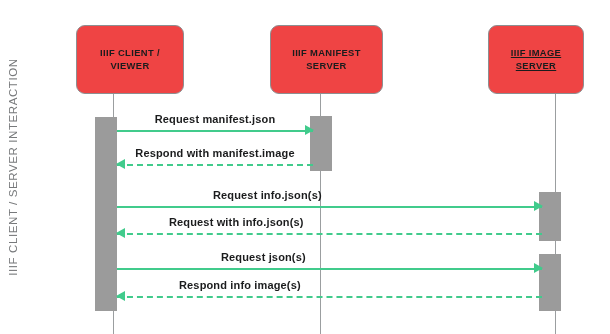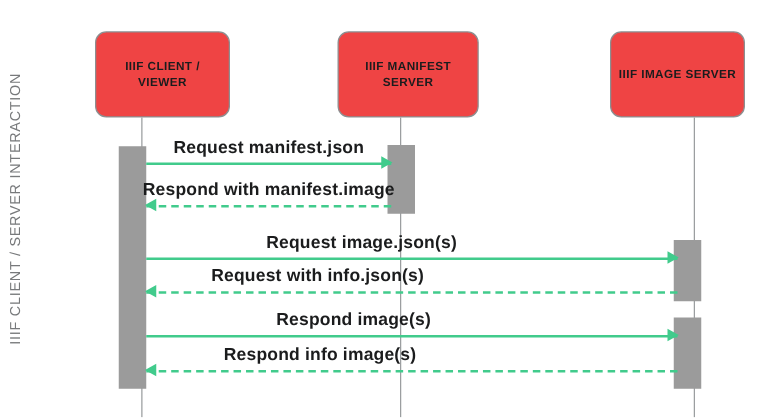--- a/index.html
+++ b/index.html
@@ -95,41 +95,41 @@
     right: -1px;
     border-left: 9px solid #41cb8c;
   }
   .msg-head.left {
     left: -1px;
     border-right: 9px solid #41cb8c;
   }
   .msg-label {
     position: absolute;
     bottom: 5px;
-    font-size: 14px;
+    font-size: 11px;
     font-weight: bold;
     color: #1b1c1d;
     letter-spacing: 0.15px;
     white-space: nowrap;
   }
 </style>
 </head>
 <body>
 
 <div id="diagram-root">
 
   <div class="side-caption">IIIF CLIENT / SERVER INTERACTION</div>
 
   <div class="participant-box" style="left:60px; top:25px; width:108px; height:69px;">IIIF CLIENT / VIEWER</div>
 
   <div class="participant-box" style="left:254px; top:25px; width:113px; height:69px;">
     <span>IIIF MANIFEST<br>SERVER</span>
   </div>
 
-  <div class="participant-box" style="left:472px; top:25px; width:108px; height:69px;">IIIF IMAGE SERVER</div>
+  <div class="participant-box" style="left:472px; top:25px; width:96px; height:69px;text-decoration:underline;">IIIF IMAGE SERVER</div>
 
   <div class="lifeline" style="left:113px; top:94px; height:240px;"></div>
   <div class="lifeline" style="left:320px; top:94px; height:240px;"></div>
   <div class="lifeline" style="left:555px; top:94px; height:240px;"></div>
 
   <div class="activation" style="left:95px; top:117px; width:22px; height:194px;"></div>
   <div class="activation" style="left:310px; top:116px; width:22px; height:55px;"></div>
   <div class="activation" style="left:539px; top:192px; width:22px; height:49px;"></div>
   <div class="activation" style="left:539px; top:254px; width:22px; height:57px;"></div>
 
@@ -141,33 +141,33 @@
 
   <div class="message" style="left:117px; top:164px; width:196px;">
     <div class="msg-line dashed"></div>
     <div class="msg-head left"></div>
     <div class="msg-label" style="left:50%; transform:translateX(-50%);">Respond with manifest.image</div>
   </div>
 
   <div class="message" style="left:117px; top:206px; width:425px;">
     <div class="msg-line"></div>
     <div class="msg-head right"></div>
-    <div class="msg-label" style="left:96px;">Request image.json(s)</div>
+    <div class="msg-label" style="left:96px;">Request info.json(s)</div>
   </div>
 
   <div class="message" style="left:117px; top:233px; width:425px;">
     <div class="msg-line dashed"></div>
     <div class="msg-head left"></div>
     <div class="msg-label" style="left:52px;">Request with info.json(s)</div>
   </div>
 
   <div class="message" style="left:117px; top:268px; width:425px;">
     <div class="msg-line"></div>
     <div class="msg-head right"></div>
-    <div class="msg-label" style="left:104px;">Respond image(s)</div>
+    <div class="msg-label" style="left:104px;">Request json(s)</div>
   </div>
 
   <div class="message" style="left:117px; top:296px; width:425px;">
     <div class="msg-line dashed"></div>
     <div class="msg-head left"></div>
     <div class="msg-label" style="left:62px;">Respond info image(s)</div>
   </div>
 
 </div>
 

